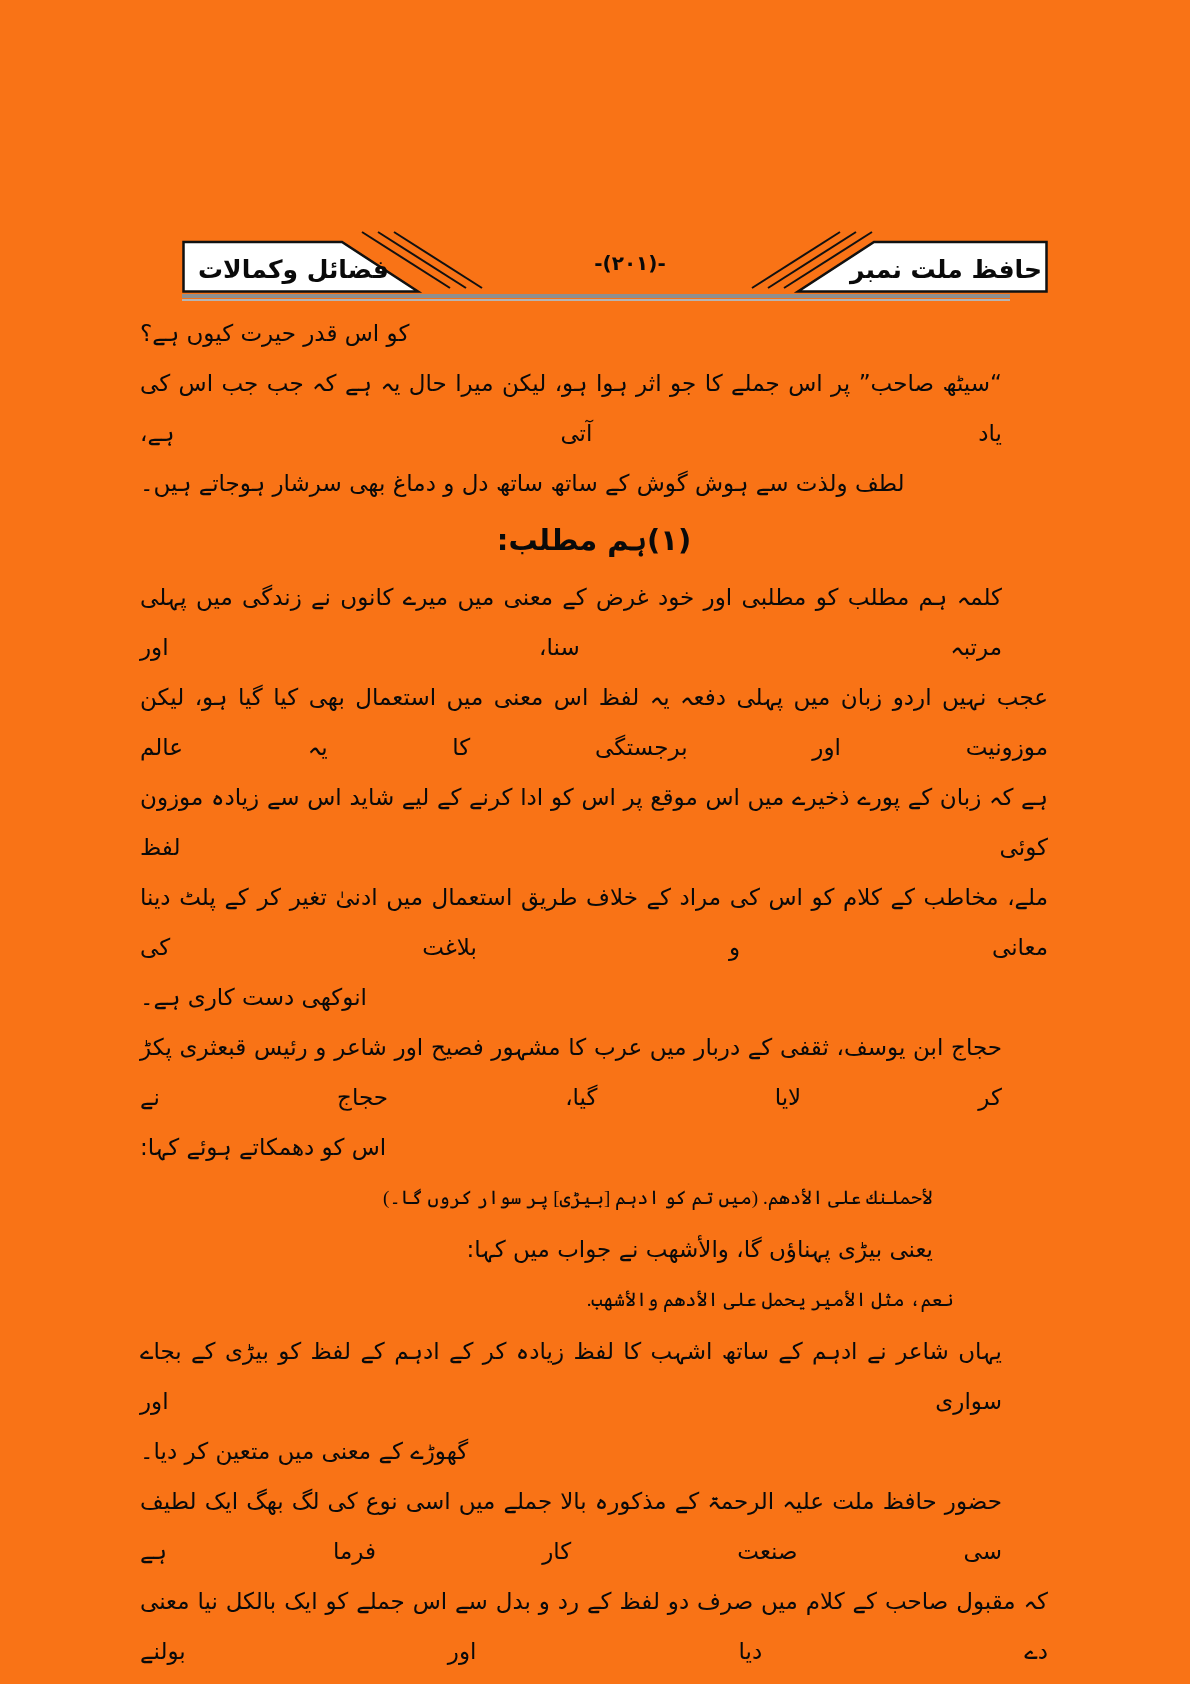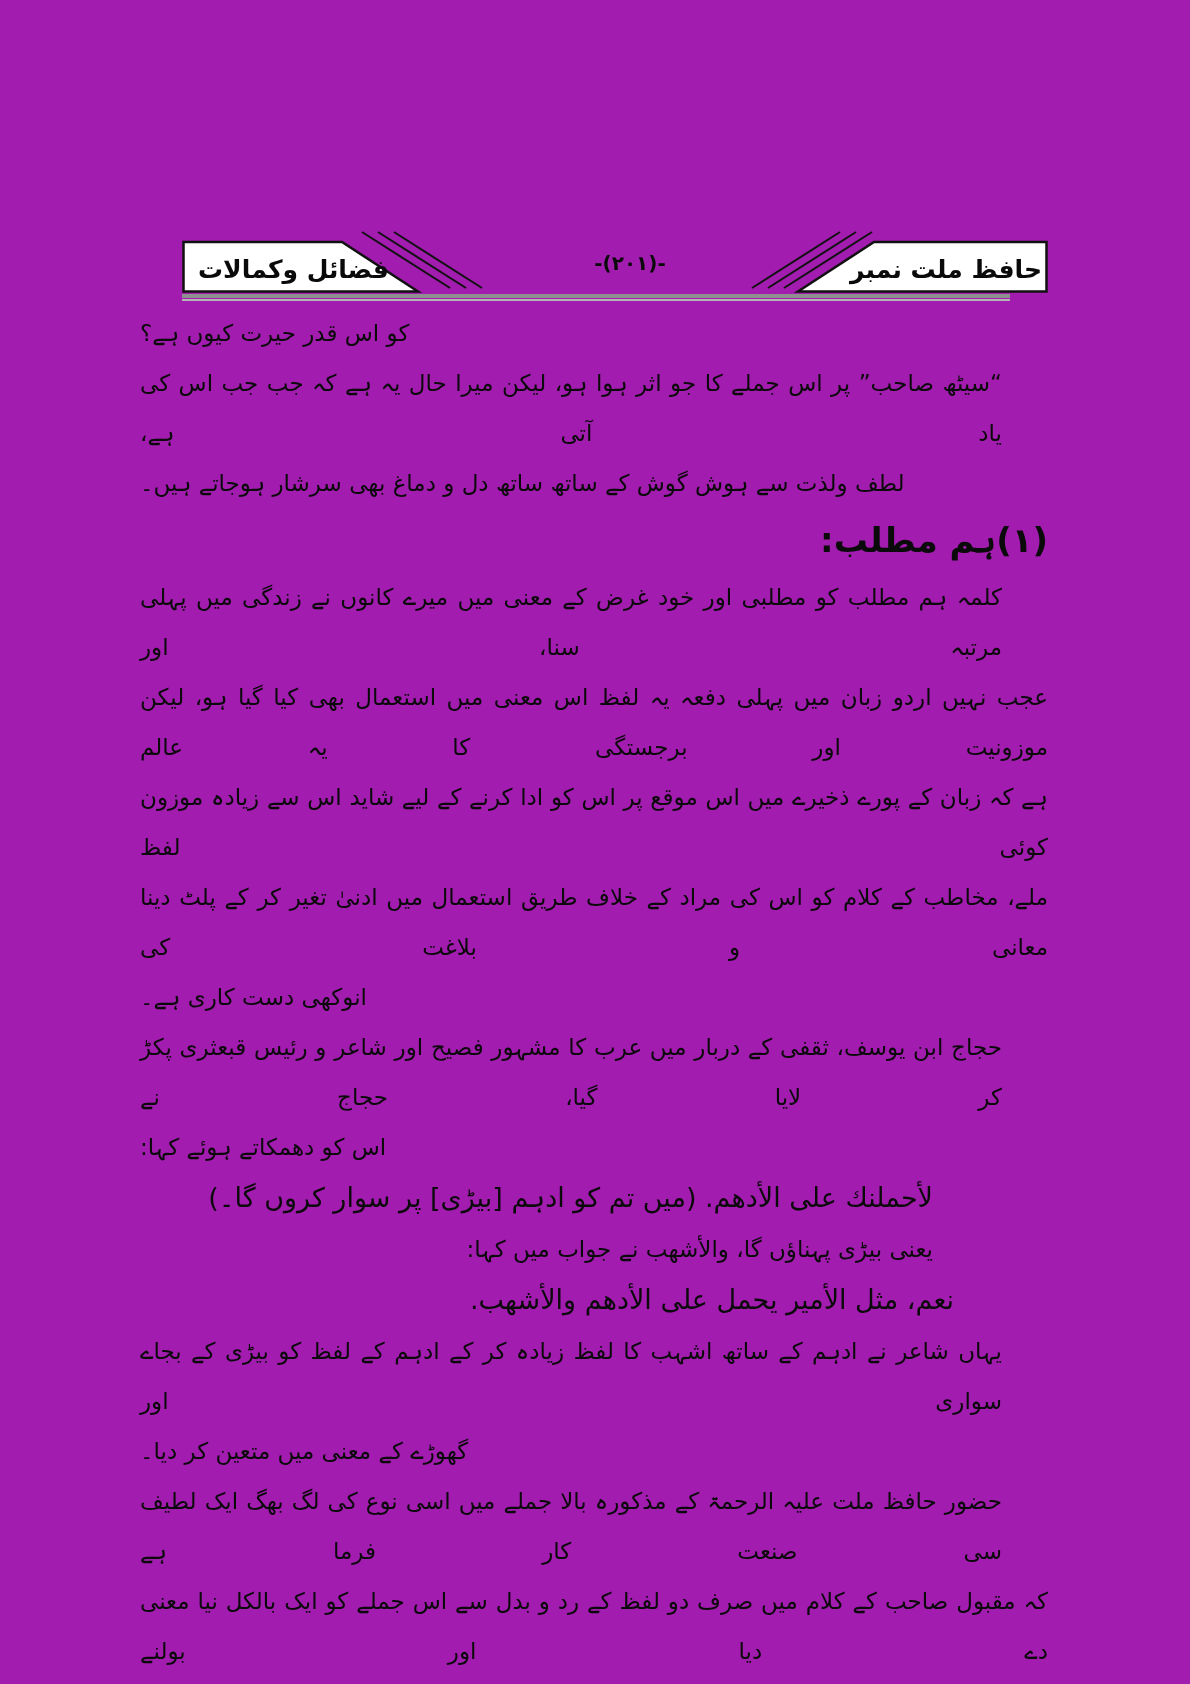--- a/index.html
+++ b/index.html
@@ -1,20 +1,20 @@
 <!DOCTYPE html>
 <html lang="ur"><head>
 <meta charset="utf-8">
 <style>
   * { margin:0; padding:0; box-sizing:border-box; }
   html,body { background:#ffffff; }
   .page {
     position:relative;
     width:1190px; height:1684px;
-    background:#a21caf;
+    background:#f97316;
     overflow:hidden;
     font-family:"DejaVu Sans", sans-serif;
     color:#0a0a0a;
   }
   
   .hdr {
     position:absolute; top:226px; left:182px; right:142px; height:68px;
     display:flex; justify-content:space-between; align-items:flex-end;
   }
   .hdr-ornament { position:relative; height:66px; }
@@ -46,24 +46,24 @@
   .line {
     font-size:23px;
     line-height:50px;
     white-space:normal;
   }
   .end    { text-align:left; }
   .jfull  { text-align:justify; text-align-last:justify; }
   .jindent{ text-align:justify; text-align-last:justify; padding-right:46px; }
   .q1 { margin-right:115px; text-align:right; }
   .q2 { margin-right:94px; text-align:right; }
-  .arabic { font-size:27px; line-height:52px; }
+  .arabic { font-size:19px; line-height:52px;font-family:Liberation Serif, serif; }
   .section-heading {
-    font-size:34px; font-weight:bold;
-    line-height:64px; 
+    font-size:29px; font-weight:bold;
+    line-height:64px; text-align:center;
     direction:rtl;
   }
 </style>
 </head>
 <body>
 
 <div class="page">
 
   <div class="hdr">
 

